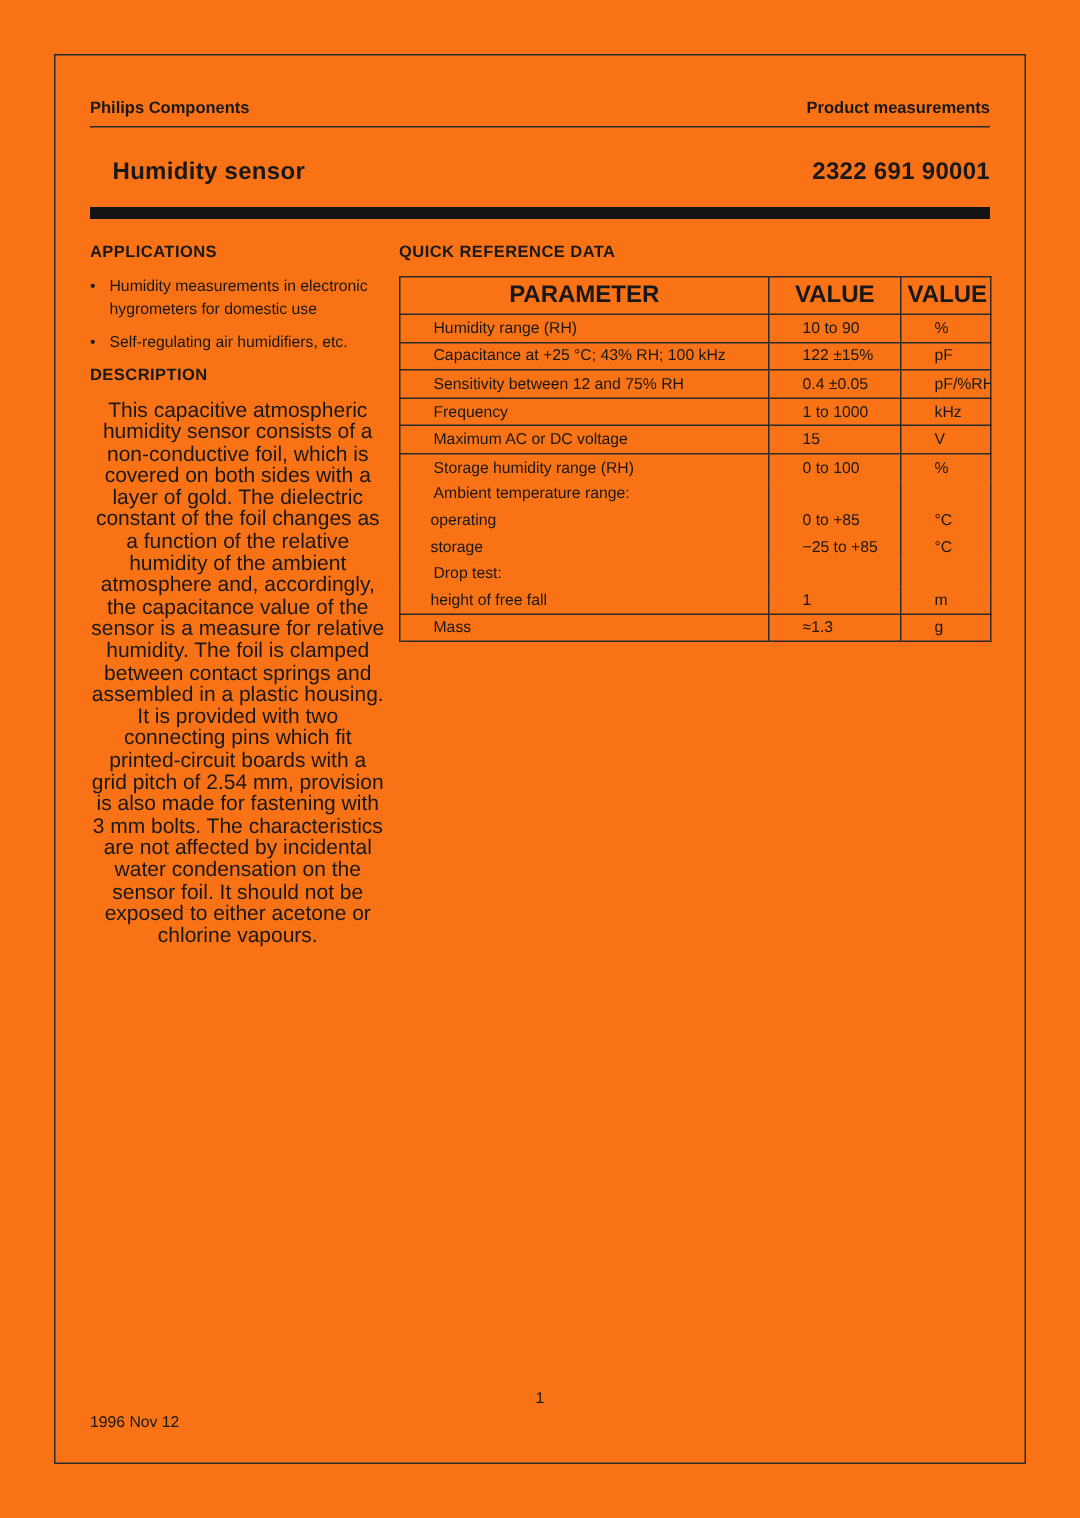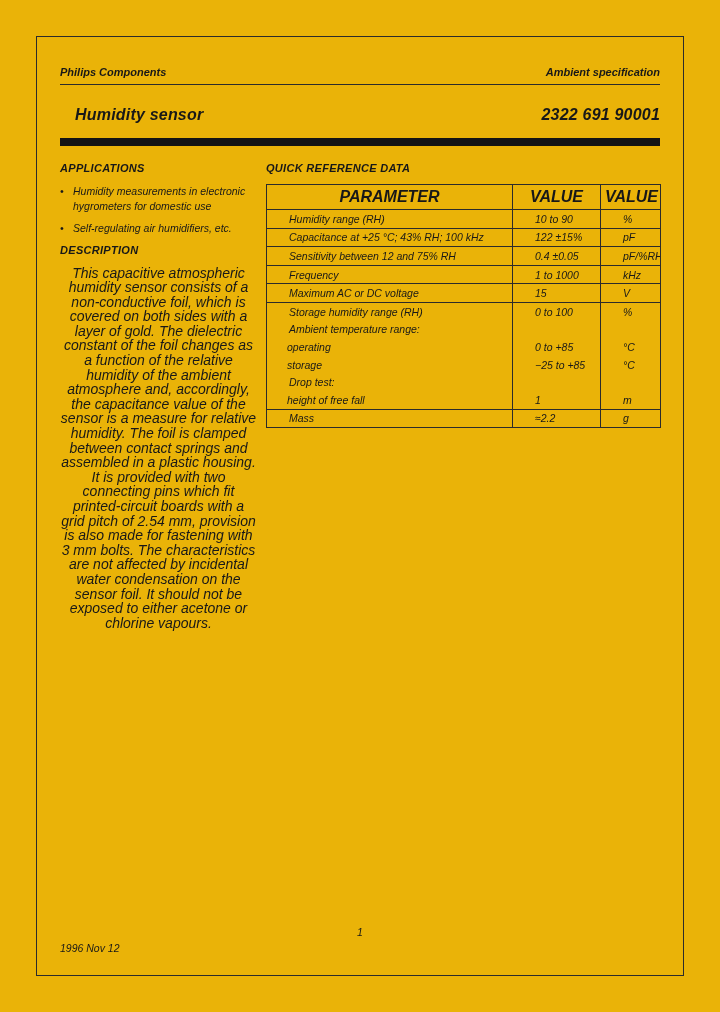--- a/index.html
+++ b/index.html
@@ -3,21 +3,21 @@
 <meta charset="utf-8">
 <style>
   html,body{margin:0;padding:0;}
   body{
     width:720px;height:1012px;
     background:#f3f3f0;
     font-family:"Liberation Sans","DejaVu Sans",sans-serif;
     color:#181818;
     -webkit-font-smoothing:antialiased;
   }
-  .page{position:relative;width:720px;height:1012px;background:#eab308;overflow:hidden;font-style:italic;}
+  .page{position:relative;width:720px;height:1012px;background:#f97316;overflow:hidden;}
   .frame{position:absolute;left:36px;top:36px;right:36px;bottom:36px;border:1px solid #2b2b2b;}
 
   .masthead{position:absolute;left:60px;right:60px;top:66px;display:flex;justify-content:space-between;
     font-size:11px;font-weight:bold;}
   .masthead-rule{position:absolute;left:60px;right:60px;top:84px;border-top:1px solid #2b2b2b;}
 
   .title-row{position:absolute;left:60px;right:60px;top:106px;display:flex;justify-content:space-between;
     align-items:baseline;font-weight:bold;font-size:16px;letter-spacing:0.2px;}
   .doc-title{padding-left:15px;}
   .black-bar{position:absolute;left:60px;right:60px;top:138px;height:8px;background:#141414;}
@@ -49,21 +49,21 @@
   .footer-page{position:absolute;left:0;width:720px;top:926px;text-align:center;font-size:10.5px;}
 </style>
 </head>
 <body>
 
 <div class="page">
   <div class="frame"></div>
 
   <div class="masthead">
     <span>Philips Components</span>
-    <span>Ambient specification</span>
+    <span>Product measurements</span>
   </div>
   <div class="masthead-rule"></div>
 
   <div class="title-row">
     <span class="doc-title">Humidity sensor</span>
     <span class="part-no">2322 691 90001</span>
   </div>
   <div class="black-bar"></div>
 
   <div class="col-left">
@@ -149,21 +149,21 @@
           <td></td>
           <td></td>
         </tr>
         <tr class="indent rule">
           <td>height of free fall</td>
           <td>1</td>
           <td>m</td>
         </tr>
         <tr>
           <td>Mass</td>
-          <td>≈2.2</td>
+          <td>≈1.3</td>
           <td>g</td>
         </tr>
       </tbody>
     </table>
   </div>
 
   <div class="footer-date">1996 Nov 12</div>
   <div class="footer-page">1</div>
 </div>
 

